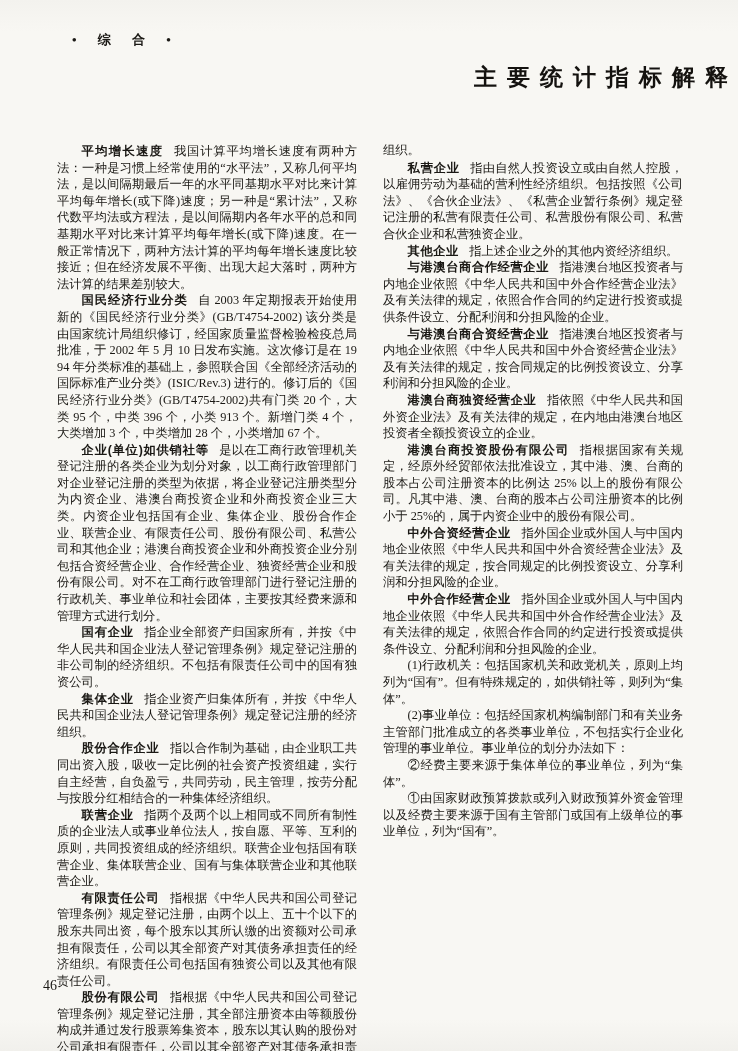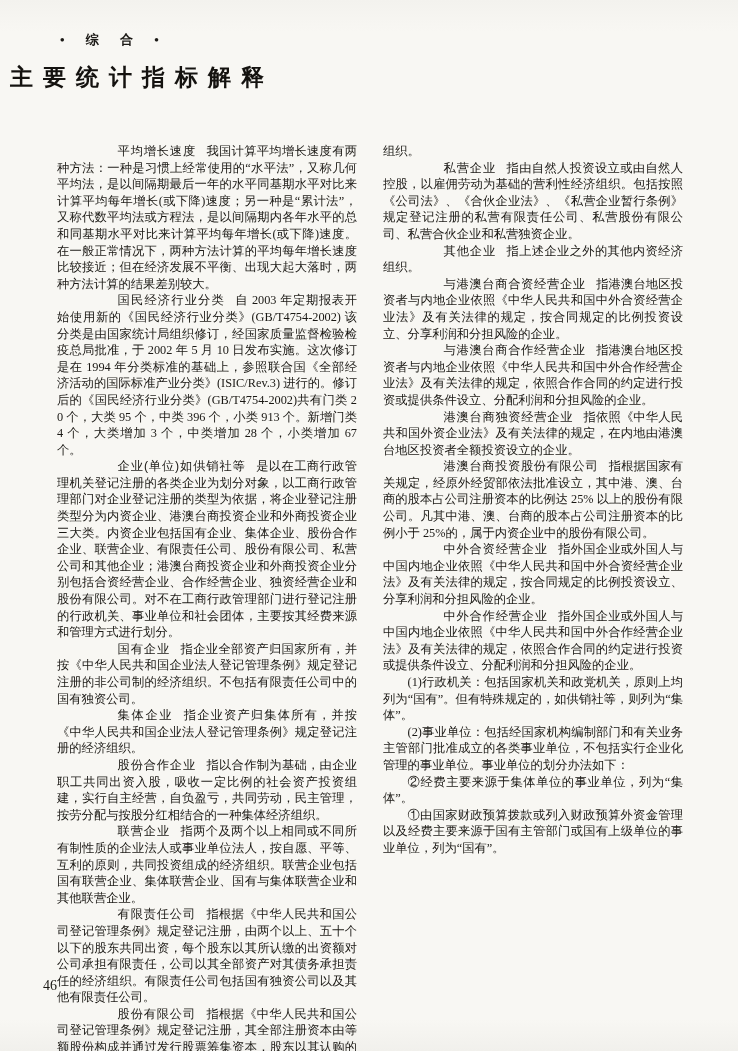--- a/index.html
+++ b/index.html
@@ -15,35 +15,35 @@
     color: #171512;
     overflow: hidden;
   }
   .page {
     position: absolute;
     inset: 0;
     background: linear-gradient(180deg, #f3f2ee 0%, #f8f7f3 3%, #f8f7f3 97%, #f1f0ec 100%);
   }
   .section-label {
     position: absolute;
-    left: 60px;
+    left: 72px;
     top: 31px;
     font-size: 13px;
     font-weight: bold;
     letter-spacing: 9px;
     color: #1b1915;
     white-space: nowrap;
   }
   .doc-title {
     position: absolute;
     top: 62px;
     left: 0;
     width: 100%;
     margin: 0;
-    text-align: left;
+    text-align: right;
     font-size: 23px;
     font-weight: bold;
     letter-spacing: 10px;
     text-indent: 10px; 
     color: #14120f;
   }
   .columns {
     position: absolute;
     left: 57px;
     top: 143px;
@@ -58,27 +58,27 @@
     line-height: 16.6px;
     color: #1a1814;
   }
   .col p {
     margin: 0;
     text-indent: 2em;
     word-break: break-all;
   }
   .col p.no-indent {
     text-indent: 0;
+    font-family: Liberation Mono, monospace;
   }
   .term {
-    font-weight: normal;
+    font-weight: bold;
     font-family: "Liberation Sans", sans-serif;
     margin-right: 0.85em;
     letter-spacing: 0.5px;
-    margin-left: 36px;
   }
   .page-number {
     position: absolute;
     left: 43px;
     top: 978px;
     font-size: 14px;
     color: #1a1814;
   }
 </style>
 </head>
@@ -98,22 +98,22 @@
         <p><span class="term">集体企业</span><span>指企业资产归集体所有，并按《中华人民共和国企业法人登记管理条例》规定登记注册的经济组织。</span></p>
         <p><span class="term">股份合作企业</span><span>指以合作制为基础，由企业职工共同出资入股，吸收一定比例的社会资产投资组建，实行自主经营，自负盈亏，共同劳动，民主管理，按劳分配与按股分红相结合的一种集体经济组织。</span></p>
         <p><span class="term">联营企业</span><span>指两个及两个以上相同或不同所有制性质的企业法人或事业单位法人，按自愿、平等、互利的原则，共同投资组成的经济组织。联营企业包括国有联营企业、集体联营企业、国有与集体联营企业和其他联营企业。</span></p>
         <p><span class="term">有限责任公司</span><span>指根据《中华人民共和国公司登记管理条例》规定登记注册，由两个以上、五十个以下的股东共同出资，每个股东以其所认缴的出资额对公司承担有限责任，公司以其全部资产对其债务承担责任的经济组织。有限责任公司包括国有独资公司以及其他有限责任公司。</span></p>
         <p><span class="term">股份有限公司</span><span>指根据《中华人民共和国公司登记管理条例》规定登记注册，其全部注册资本由等额股份构成并通过发行股票筹集资本，股东以其认购的股份对公司承担有限责任，公司以其全部资产对其债务承担责任的经济</span></p>
       </div>
     <div class="col" id="col-right">
         <p class="no-indent"><span>组织。</span></p>
         <p><span class="term">私营企业</span><span>指由自然人投资设立或由自然人控股，以雇佣劳动为基础的营利性经济组织。包括按照《公司法》、《合伙企业法》、《私营企业暂行条例》规定登记注册的私营有限责任公司、私营股份有限公司、私营合伙企业和私营独资企业。</span></p>
         <p><span class="term">其他企业</span><span>指上述企业之外的其他内资经济组织。</span></p>
+        <p><span class="term">与港澳台商合作经营企业</span><span>指港澳台地区投资者与内地企业依照《中华人民共和国中外合作经营企业法》及有关法律的规定，依照合作合同的约定进行投资或提供条件设立、分配利润和分担风险的企业。</span></p>
         <p><span class="term">与港澳台商合资经营企业</span><span>指港澳台地区投资者与内地企业依照《中华人民共和国中外合资经营企业法》及有关法律的规定，按合同规定的比例投资设立、分享利润和分担风险的企业。</span></p>
-        <p><span class="term">与港澳台商合作经营企业</span><span>指港澳台地区投资者与内地企业依照《中华人民共和国中外合作经营企业法》及有关法律的规定，依照合作合同的约定进行投资或提供条件设立、分配利润和分担风险的企业。</span></p>
         <p><span class="term">港澳台商独资经营企业</span><span>指依照《中华人民共和国外资企业法》及有关法律的规定，在内地由港澳台地区投资者全额投资设立的企业。</span></p>
         <p><span class="term">港澳台商投资股份有限公司</span><span>指根据国家有关规定，经原外经贸部依法批准设立，其中港、澳、台商的股本占公司注册资本的比例达 25% 以上的股份有限公司。凡其中港、澳、台商的股本占公司注册资本的比例小于 25%的，属于内资企业中的股份有限公司。</span></p>
         <p><span class="term">中外合资经营企业</span><span>指外国企业或外国人与中国内地企业依照《中华人民共和国中外合资经营企业法》及有关法律的规定，按合同规定的比例投资设立、分享利润和分担风险的企业。</span></p>
         <p><span class="term">中外合作经营企业</span><span>指外国企业或外国人与中国内地企业依照《中华人民共和国中外合作经营企业法》及有关法律的规定，依照合作合同的约定进行投资或提供条件设立、分配利润和分担风险的企业。</span></p>
         <p><span>(1)行政机关：包括国家机关和政党机关，原则上均列为“国有”。但有特殊规定的，如供销社等，则列为“集体”。</span></p>
         <p><span>(2)事业单位：包括经国家机构编制部门和有关业务主管部门批准成立的各类事业单位，不包括实行企业化管理的事业单位。事业单位的划分办法如下：</span></p>
         <p><span>②经费主要来源于集体单位的事业单位，列为“集体”。</span></p>
         <p><span>①由国家财政预算拨款或列入财政预算外资金管理以及经费主要来源于国有主管部门或国有上级单位的事业单位，列为“国有”。</span></p>
       </div>
   </div>

